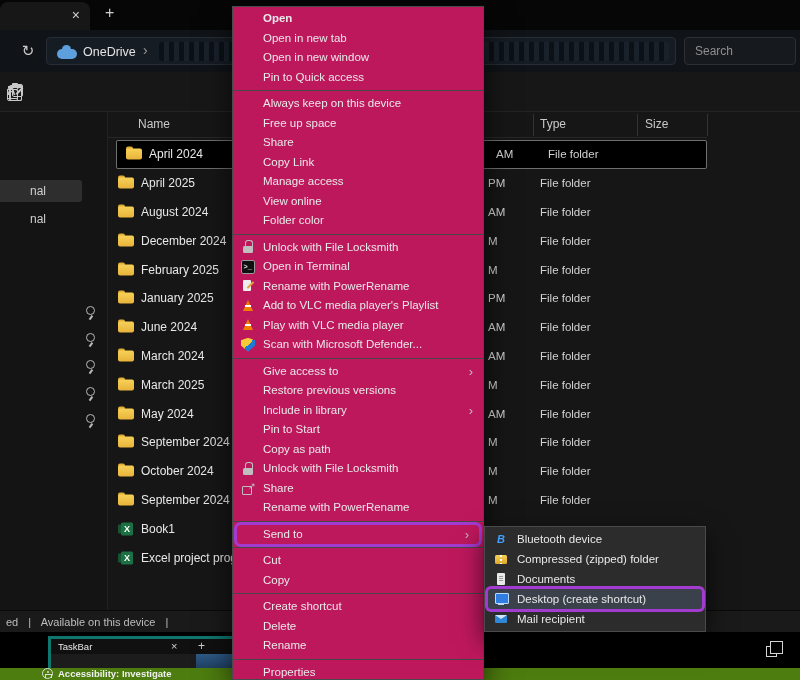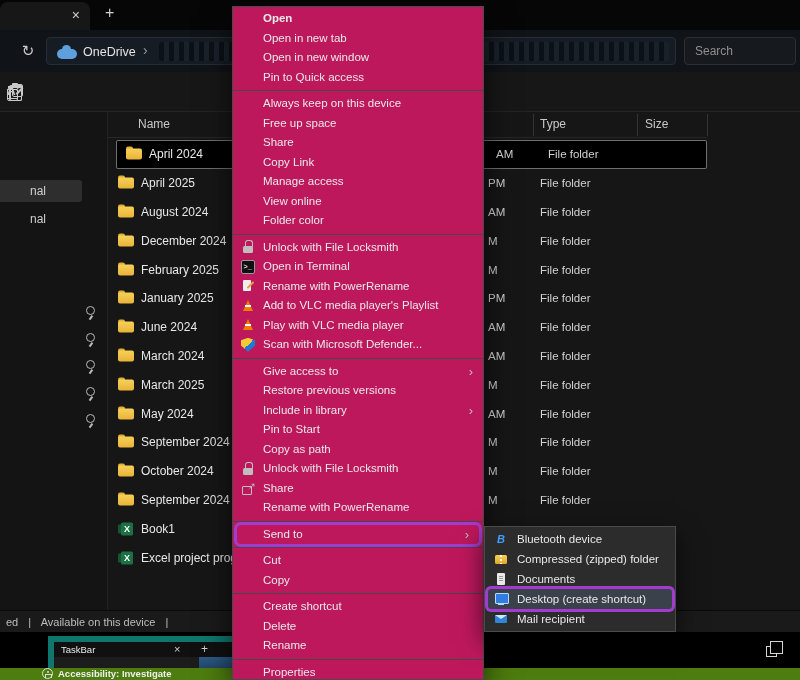--- a/index.html
+++ b/index.html
@@ -69,21 +69,21 @@
   .fic.excel-icon::before{content:"";position:absolute;left:0;top:2px;width:6px;height:9px;background:#165433;border-radius:1px;}
   .fic.excel-icon::after{content:"X";position:absolute;left:3px;top:0;width:12px;height:13px;background:#1d7044;color:#fff;font:bold 9px "Liberation Sans",sans-serif;text-align:center;line-height:13px;border-radius:1.5px;}
   .fname{position:absolute;left:33px;top:50%;transform:translateY(-50%);color:#e8e8e8;font-size:12px;white-space:nowrap;}
   .ftime{position:absolute;left:380px;top:50%;transform:translateY(-50%);color:#d2d2d2;font-size:11.5px;}
   .ftype{position:absolute;left:432px;top:50%;transform:translateY(-50%);color:#d2d2d2;font-size:11.5px;}
   
   .statusbar{position:absolute;left:0;top:610px;width:800px;height:22px;background:#1a1a1a;border-top:1px solid #0a0a0a;color:#bdbdbd;font-size:11px;line-height:22px;padding-left:6px;}
   .statusbar span{margin-right:7px;}
   
   .taskbar{position:absolute;left:0;top:632px;width:800px;height:48px;background:#000;}
-  .preview{position:absolute;left:48px;top:4px;width:214px;height:34px;background:#101010;border:6px solid #0f766e;cursor:pointer;padding-left:21px;}
+  .preview{position:absolute;left:48px;top:4px;width:214px;height:34px;background:#101010;border:3px solid #0f766e;cursor:pointer;padding-left:21px;}
   .pv-title{position:absolute;left:7px;top:2px;color:#e8e8e8;font-size:9.5px;}
   .pv-close{position:absolute;left:120px;top:1px;color:#cfcfcf;font-size:11px;}
   .pv-plus{position:absolute;left:147px;top:0px;color:#cfcfcf;font-size:12px;}
   .pv-blue{position:absolute;left:145px;top:15px;width:66px;height:17px;background:linear-gradient(#2d5a86,#1c3b5c);}
   .pv-dark{position:absolute;left:0;top:15px;width:145px;height:17px;background:#1c1c1c;}
   .a11y{position:absolute;left:0;top:36px;width:800px;height:12px;background:#4d7c0f;}
   .accessibility-icon{position:absolute;left:42px;top:0px;width:11px;height:11px;border:1px solid #ddd;border-radius:50%;}
   .accessibility-icon::before{content:"";position:absolute;left:3.5px;top:1.5px;width:2px;height:2px;background:#ddd;border-radius:50%;}
   .accessibility-icon::after{content:"";position:absolute;left:2px;top:5px;width:5px;height:3px;border-top:1px solid #ddd;border-left:1px solid #ddd;border-right:1px solid #ddd;}
   .a11y-text{position:absolute;left:58px;top:0;color:#f0f0f0;font-size:9.5px;font-weight:bold;line-height:12px;}
@@ -102,21 +102,21 @@
   .mic.terminal-icon{background:#101010;border:1px solid #9a9a9a;border-radius:2px;}
   .mic.terminal-icon::before{content:">_";position:absolute;left:1.5px;top:2px;font:bold 7px "Liberation Mono",monospace;color:#e0e0e0;}
   .mic.powerrename-icon::before{content:"";position:absolute;left:2px;top:1px;width:8px;height:11px;background:#efefef;border-radius:1px;}
   .mic.powerrename-icon::after{content:"";position:absolute;left:5px;top:5px;width:9px;height:2px;background:#e2a33c;transform:rotate(-45deg);border-radius:1px;}
   .mic.vlc-icon::before{content:"";position:absolute;left:2px;top:1px;border-left:5px solid transparent;border-right:5px solid transparent;border-bottom:11px solid #ef7d00;}
   .mic.vlc-icon::after{content:"";position:absolute;left:4px;top:6px;width:6px;height:2px;background:#fff;}
   .mic.defender-icon{background:linear-gradient(135deg,#f7c934 0 50%,#1d7bd8 50% 100%);clip-path:polygon(50% 0,100% 18%,100% 55%,50% 100%,0 55%,0 18%);}
   .mic.share-icon::before{content:"";position:absolute;left:1px;top:5px;width:8px;height:7px;border:1.5px solid #bfbfbf;border-radius:1px;}
   .mic.share-icon::after{content:"\2197";position:absolute;left:7px;top:-4px;font-size:9px;color:#bfbfbf;}
   
-  .submenu{position:absolute;left:484px;top:526px;width:192px;background:#2c2c2c;border:1px solid #4a4a4a;box-shadow:0 10px 24px rgba(0,0,0,.65);z-index:41;padding:2px 0;}
+  .submenu{position:absolute;left:484px;top:526px;width:222px;background:#2c2c2c;border:1px solid #4a4a4a;box-shadow:0 10px 24px rgba(0,0,0,.65);z-index:41;padding:2px 0;}
   .smi{position:relative;height:20px;line-height:20px;padding-left:32px;font-size:11.5px;color:#e9e9e9;cursor:pointer;white-space:nowrap;}
   .smi .mic{left:9px;}
   .smi.purple{margin:0 3px;padding-left:29px;box-shadow:0 0 0 3px #a43bd0;border-radius:4px;}
   .smi.purple .mic{left:6px;}
   .smi.selected{background:#3a414b;border-radius:3px;}
   .mic.bluetooth-icon::before{content:"B";position:absolute;left:3px;top:0;font:italic bold 11px "Liberation Sans",sans-serif;color:#3f9fff;line-height:14px;}
   .mic.zip-icon::before{content:"";position:absolute;left:1px;top:3px;width:12px;height:9px;background:linear-gradient(#f7d154,#e0a72a);border-radius:1.5px;}
   .mic.zip-icon::after{content:"";position:absolute;left:6px;top:3px;width:2px;height:9px;background:repeating-linear-gradient(#fff 0 2px,transparent 2px 4px);}
   .mic.desktop-icon::before{content:"";position:absolute;left:1px;top:1px;width:12px;height:9px;background:#2f7de1;border:1px solid #bcd6f5;border-radius:1px;}
   .mic.desktop-icon::after{content:"";position:absolute;left:4px;top:11px;width:6px;height:2px;background:#bcd6f5;}

